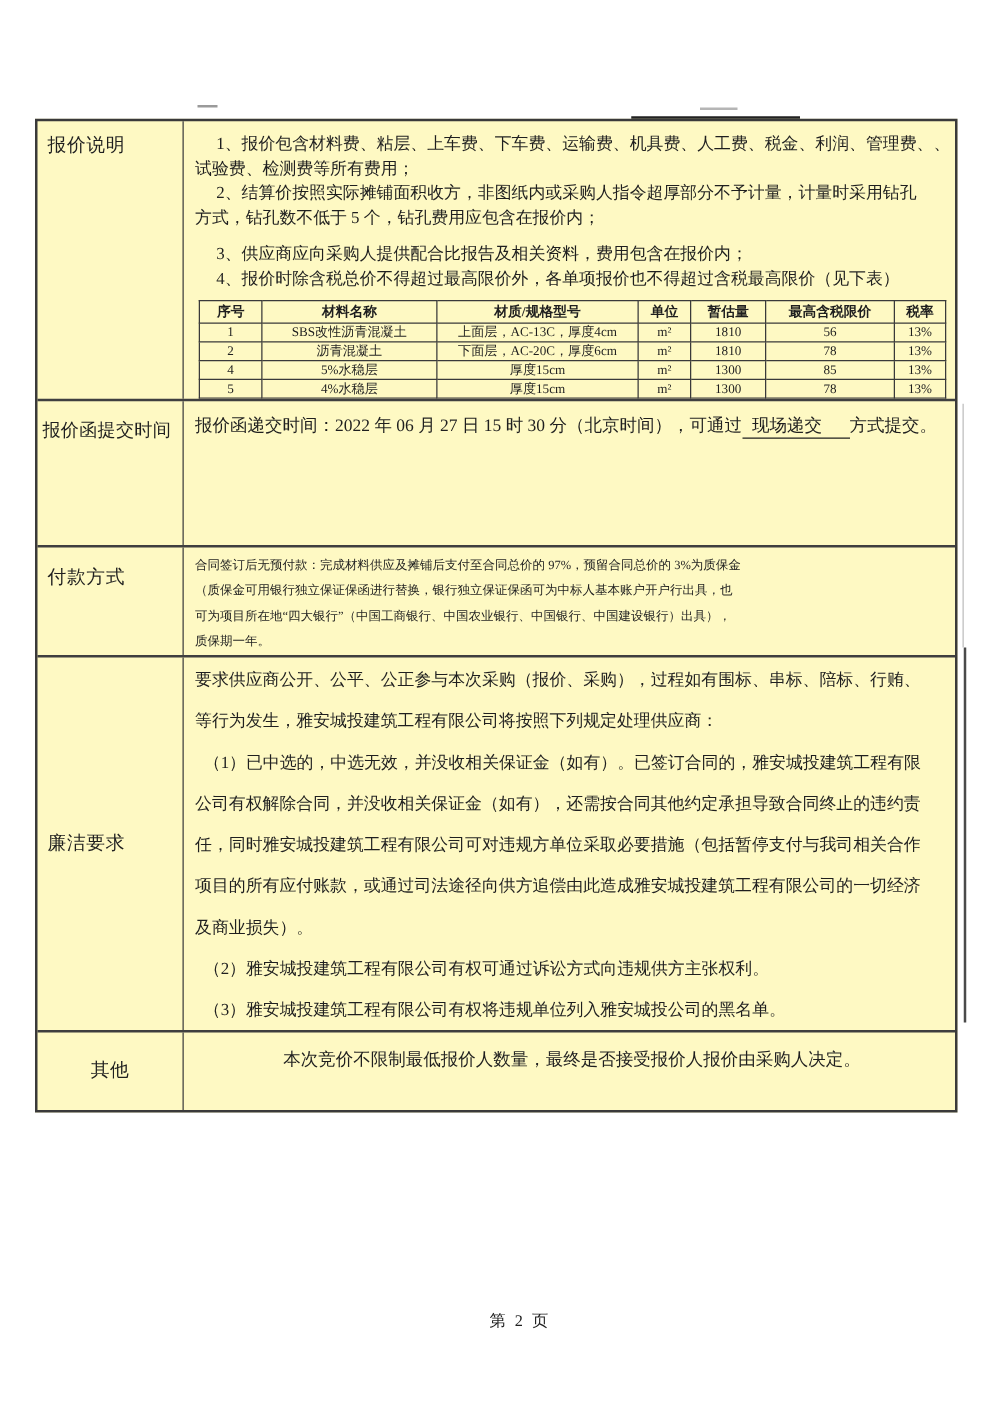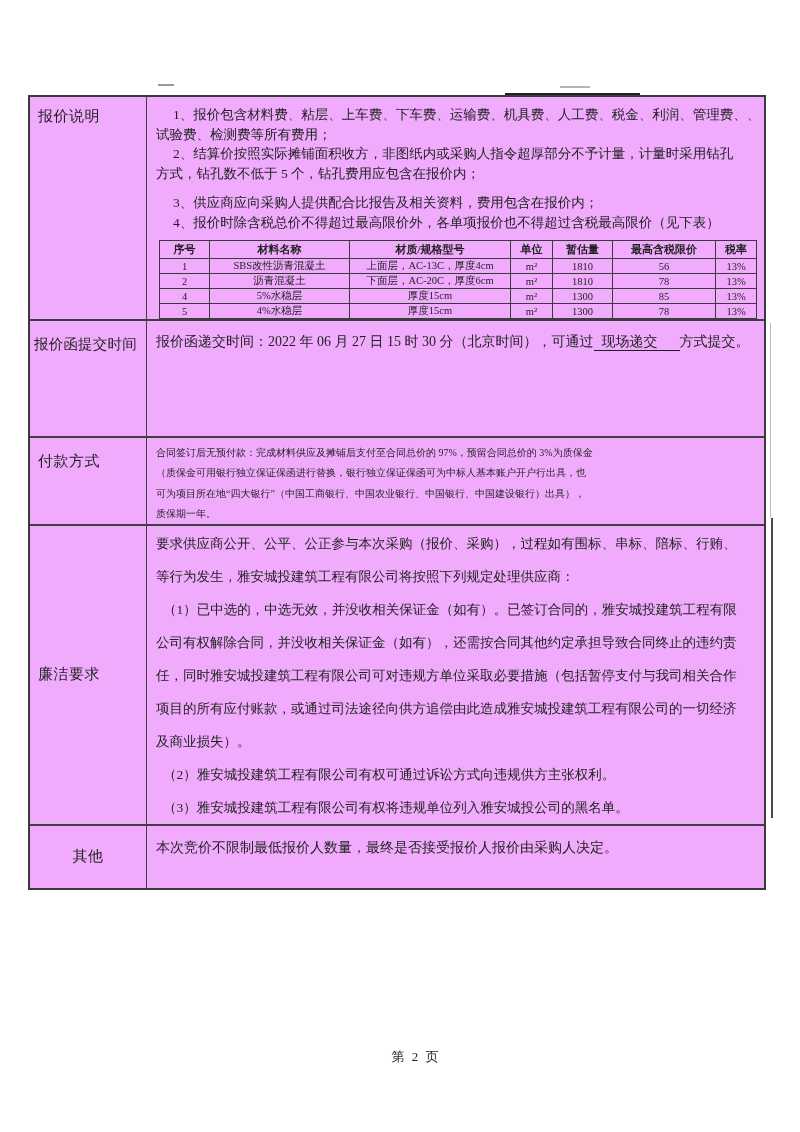--- a/index.html
+++ b/index.html
@@ -4,21 +4,21 @@
 <style>
   html,body{margin:0;padding:0;}
   body{
     width:800px;height:1132px;position:relative;background:#ffffff;
     font-family:"Liberation Serif","DejaVu Serif",serif;color:#1f1f1f;
     overflow:hidden;
   }
   .doc-table{
     position:absolute;left:28px;top:95px;width:738px;height:795px;
     box-sizing:border-box;border:2px solid #3a3a3a;
-    display:flex;flex-direction:column;background:#f0abfc;
+    display:flex;flex-direction:column;background:#fef9c3;
   }
   .sec-row{display:flex;box-sizing:border-box;border-bottom:2px solid #3f3f3f;}
   .sec-row:last-child{border-bottom:none;}
   .h-r1{height:226px;} .h-r2{height:131px;} .h-r3{height:88px;}
   .h-r4{height:300px;} .h-r5{height:70px;}
   .sec-label{
     width:117px;flex:0 0 117px;box-sizing:border-box;
     border-right:1.5px solid #3f3f3f;
     font-size:15px;letter-spacing:.5px;padding:10px 2px 0 8px;
   }
@@ -45,21 +45,21 @@
   .sub-ln{font-size:14px;line-height:25px;}
   .u-seg{border-bottom:1px solid #1f1f1f;padding:0 22px 1px 8px;}
   
   .cnt-r3{padding-top:5px;}
   .pay-ln{font-size:10px;line-height:20.5px;}
   
   .cnt-r4{padding-top:1px;}
   .int-ln{font-size:13.5px;line-height:33px;}
   .ind2{text-indent:7px;}
   
-  .cnt-r5{padding-top:13px;}
+  .cnt-r5{padding-top:13px;text-align:center;}
   .oth-ln{font-size:14px;}
   
   .page-footer{
     position:absolute;top:1048px;left:0;width:100%;text-align:center;
     font-size:13px;letter-spacing:2px;margin-left:16px;
   }
   
   .artifact{position:absolute;background:#2a2a2a;}
   .a-top-dark{left:505px;top:93px;width:135px;height:3px;background:#222;}
   .a-dash-1{left:158px;top:84px;width:16px;height:2px;background:#9a9a9a;}

